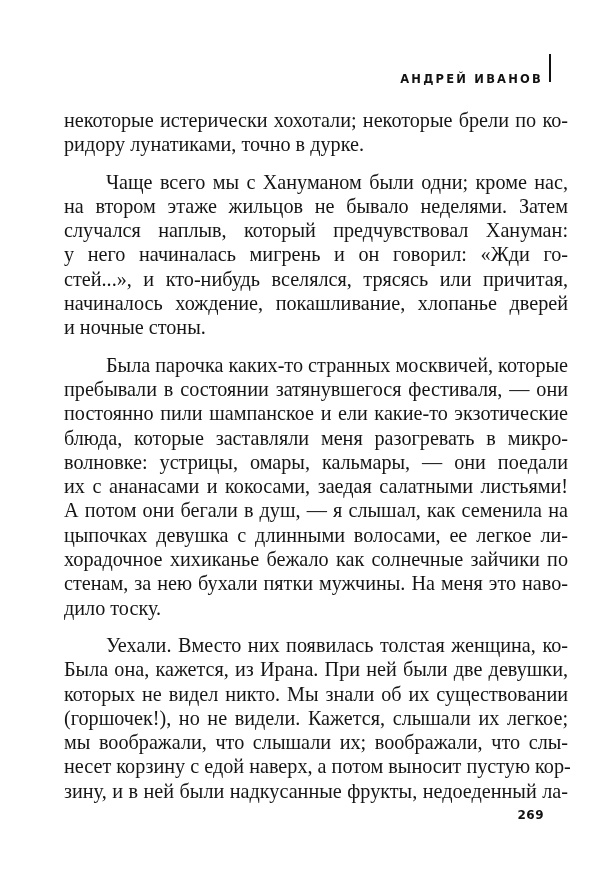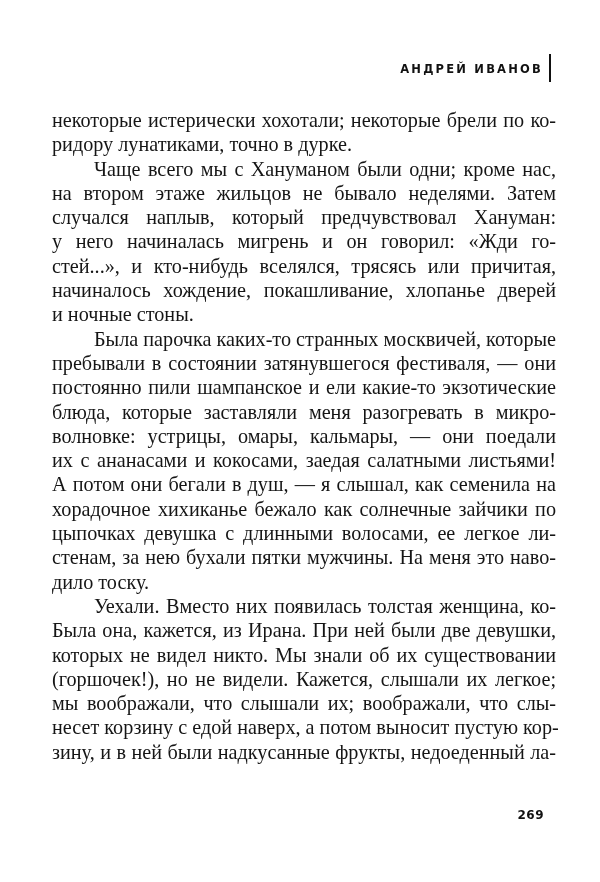--- a/index.html
+++ b/index.html
@@ -1,22 +1,22 @@
 <!DOCTYPE html>
 <html><head>
 <meta charset="utf-8">
 <style>
   html, body { margin:0; padding:0; background:#ffffff; }
   body { width:600px; height:882px; position:relative; overflow:hidden; font-family:"Liberation Serif", serif; color:#151515; }
-  .running-head { position:absolute; top:62px; right:57px; font-family:"DejaVu Sans", sans-serif; font-weight:bold; font-size:11.5px; letter-spacing:2.2px; color:#111; }
+  .running-head { position:absolute; top:72px; right:57px; font-family:"DejaVu Sans", sans-serif; font-weight:bold; font-size:11.5px; letter-spacing:2.2px; color:#111; }
   .head-bar { position:absolute; top:54px; left:549px; width:2px; height:28px; background:#111; }
-  .body-text { position:absolute; top:108px; left:52px; width:504px; }
+  .body-text { position:absolute; top:108px; left:64px; width:504px; }
   .line { display:block; height:24.3px; line-height:24.3px; font-size:20.2px; white-space:nowrap; text-align:justify; text-align-last:justify; }
   .line.last { text-align-last:left; }
-  .line.indent { padding-left:42px; }
+  .line.indent { padding-left:42px;margin-top:13px; }
   .page-number { position:absolute; top:808px; right:56px; font-family:"DejaVu Sans", sans-serif; font-weight:bold; font-size:12px; color:#111; letter-spacing:0.5px; }
 </style>
 </head>
 <body>
 
 <div class="running-head">АНДРЕЙ ИВАНОВ</div>
 <div class="head-bar"></div>
 
 <div class="body-text" id="body-text">
     <span class="line">некоторые истерически хохотали; некоторые брели по ко-</span>
@@ -28,22 +28,22 @@
     <span class="line">стей...», и кто-нибудь вселялся, трясясь или причитая,</span>
     <span class="line">начиналось хождение, покашливание, хлопанье дверей</span>
     <span class="line last">и ночные стоны.</span>
     <span class="line indent">Была парочка каких-то странных москвичей, которые</span>
     <span class="line">пребывали в состоянии затянувшегося фестиваля, — они</span>
     <span class="line">постоянно пили шампанское и ели какие-то экзотические</span>
     <span class="line">блюда, которые заставляли меня разогревать в микро-</span>
     <span class="line">волновке: устрицы, омары, кальмары, — они поедали</span>
     <span class="line">их с ананасами и кокосами, заедая салатными листьями!</span>
     <span class="line">А потом они бегали в душ, — я слышал, как семенила на</span>
+    <span class="line">цыпочках девушка с длинными волосами, ее легкое ли-</span>
     <span class="line">хорадочное хихиканье бежало как солнечные зайчики по</span>
-    <span class="line">цыпочках девушка с длинными волосами, ее легкое ли-</span>
     <span class="line">стенам, за нею бухали пятки мужчины. На меня это наво-</span>
     <span class="line last">дило тоску.</span>
     <span class="line indent">Уехали. Вместо них появилась толстая женщина, ко-</span>
     <span class="line">Была она, кажется, из Ирана. При ней были две девушки,</span>
     <span class="line">которых не видел никто. Мы знали об их существовании</span>
     <span class="line">(горшочек!), но не видели. Кажется, слышали их легкое;</span>
     <span class="line">мы воображали, что слышали их; воображали, что слы-</span>
     <span class="line">несет корзину с едой наверх, а потом выносит пустую кор-</span>
     <span class="line">зину, и в ней были надкусанные фрукты, недоеденный ла-</span>
   </div>

